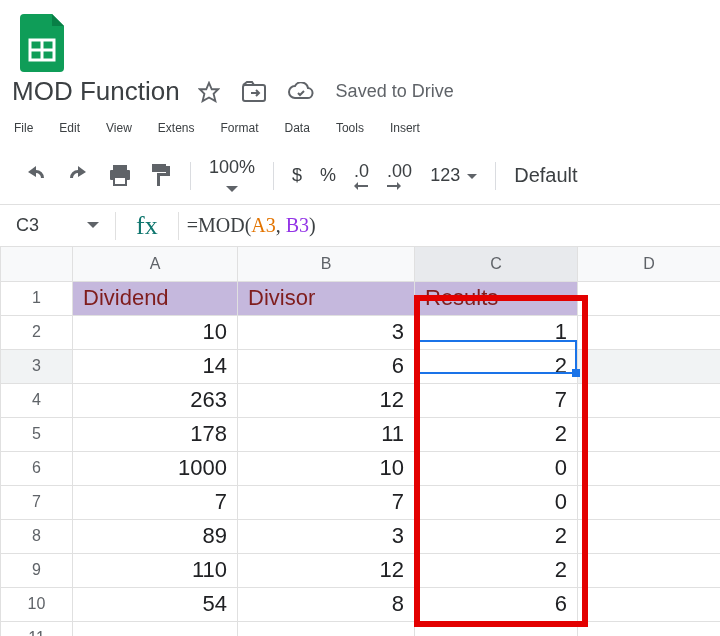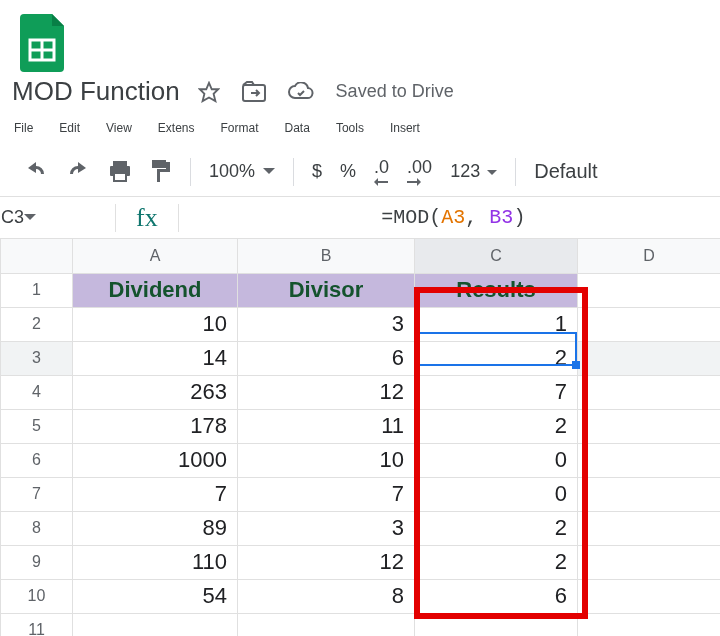--- a/index.html
+++ b/index.html
@@ -14,31 +14,31 @@
     .title-actions { display: flex; align-items: center; gap: 22px; }
     .icon-btn svg { display: block; }
     .saved-text { font-size: 18px; color: #5f6368; }
     
     .menubar { display: flex; gap: 26px; margin-top: 12px; padding-left: 2px; }
     .menu-item { font-size: 12px; color: #3c4043; cursor: pointer; }
     
     
     .toolbar { display: flex; align-items: center; gap: 18px; padding: 12px 12px 10px 24px; border-bottom: 1px solid #e0e0e0; margin-top: 10px; }
     .toolbar-sep { width: 1px; height: 28px; background: #dadce0; }
-    .zoom-box { display: flex; align-items: center; gap: 8px; font-size: 18px; color: #3c4043; cursor: pointer; }
+    .zoom-box { display: flex; align-items: center; gap: 8px; font-size: 18px; color: #3c4043; cursor: pointer; flex-direction: column; }
     .fmt { font-size: 18px; color: #3c4043; cursor: pointer; }
     .font-name { font-size: 20px; color: #3c4043; }
     
     
     .formula-row { display: flex; align-items: center; height: 42px; border-bottom: 1px solid #e0e0e0; }
-    .name-box { width: 115px; display: flex; align-items: center; justify-content: flex-start; padding: 0 1px; font-size: 18px; color: #3c4043; }
+    .name-box { width: 115px; display: flex; align-items: center; justify-content: space-between; padding: 0 16px; font-size: 18px; color: #3c4043; }
     .name-box .arrow { color: #5f6368; }
     .fx-label { font-size: 26px; color: #0f766e; padding: 0 20px; font-family: 'Times New Roman', serif; }
     .fx-sep { width: 1px; height: 28px; background: #e0e0e0; }
-    .formula-input { flex: 1; font-size: 20px; color: #3c4043; padding-left: 8px; font-family: Liberation Mono, monospace; text-align: center; }
+    .formula-input { flex: 1; font-size: 20px; color: #3c4043; padding-left: 8px; font-family: Liberation Serif, serif; }
     .fx-eq { color: #3c4043; }
     .fx-fn { color: #3c4043; }
     .fx-paren { color: #3c4043; }
     .fx-a3 { color: #e37400; }
     .fx-comma { color: #3c4043; }
     .fx-b3 { color: #9334e6; }
     
     
     .grid-wrap { position: relative; }
     table.grid { border-collapse: collapse; width: 100%; table-layout: fixed; }
@@ -47,21 +47,21 @@
     .grid .col-rowh { width: 72px; }
     .grid .col-a { width: 165px; }
     .grid .col-b { width: 177px; }
     .grid .col-c { width: 163px; }
     .grid .col-d { width: 143px; }
     .grid tbody th.row-head { background: #fff; color: #5f6368; font-size: 16px; font-weight: normal; text-align: center; }
     .grid tbody tr.r3 th.row-head, .grid tbody tr.r3 td.blank { background: #f1f3f4; }
     .grid thead th.selcol { background: #e8eaed; }
     .grid td { padding: 0 10px; color: #202124; }
     .grid td.num { text-align: right; font-size: 22px; }
-    .grid td.header-cell { background: #c5b8dd; font-weight: bold; text-align: center; font-size: 22px; color: #14532d; }
+    .grid td.header-cell { background: #c5b8dd; font-weight: normal; text-align: left; font-size: 22px; color: #7f1d1d; }
     .grid td.blank { background: #fff; }
     
     
     .sel-box { position: absolute; border: 2px solid #1a73e8; pointer-events: none; }
     .sel-handle { position: absolute; width: 8px; height: 8px; background: #1a73e8; }
     
     
     .red-box { position: absolute; border: 6px solid #e30000; pointer-events: none; }
   </style>
 </head>

